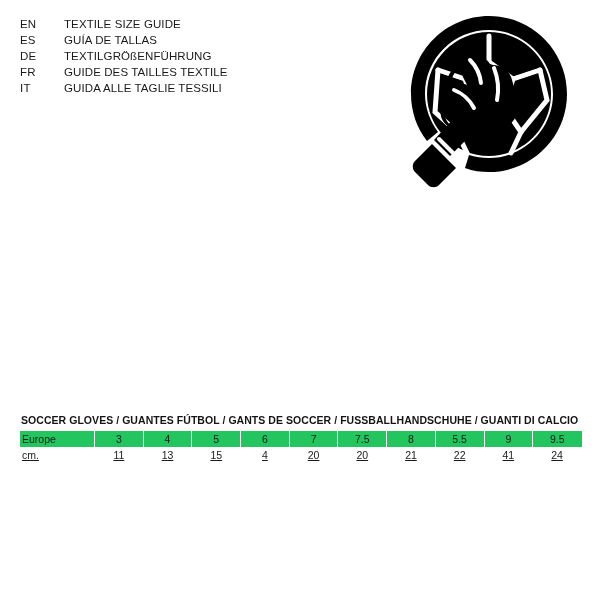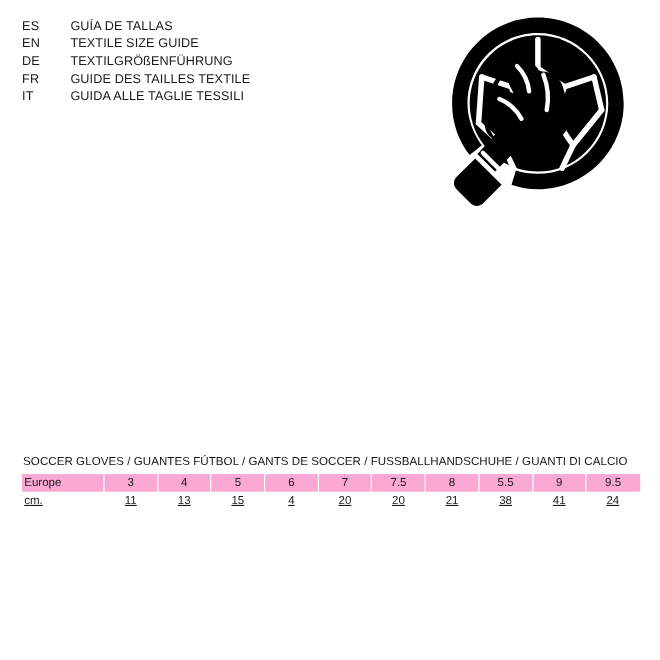--- a/index.html
+++ b/index.html
@@ -59,28 +59,29 @@
     left: 20px;
     top: 414px;
     width: 562px;
   }
   .table-title {
     font-size: 10.5px;
     letter-spacing: 0.05px;
     color: #141414;
     padding: 0 0 5px 1px;
     white-space: nowrap;
+    font-weight: bold;
   }
   table.size-table {
     border-collapse: collapse;
     width: 562px;
     table-layout: fixed;
   }
   table.size-table tr.row-shaded {
-    background: #f9a8d4;
+    background: #22c55e;
   }
   table.size-table td {
     font-size: 10.5px;
     color: #1a1a1a;
     height: 16px;
     padding: 0;
     text-align: center;
     vertical-align: middle;
     border-right: 1px solid #ffffff;
   }
@@ -93,26 +94,26 @@
   table.size-table tr.row-plain td {
     border-right: 1px solid #ffffff;
     text-decoration: underline;
   }
 </style>
 </head>
 <body>
 
 <div class="legend">
   <div class="legend-row">
+    <span class="legend-code">EN</span>
+    <span class="legend-text">TEXTILE SIZE GUIDE</span>
+  </div>
+  <div class="legend-row">
     <span class="legend-code">ES</span>
     <span class="legend-text">GUÍA DE TALLAS</span>
-  </div>
-  <div class="legend-row">
-    <span class="legend-code">EN</span>
-    <span class="legend-text">TEXTILE SIZE GUIDE</span>
   </div>
   <div class="legend-row">
     <span class="legend-code">DE</span>
     <span class="legend-text">TEXTILGRÖßENFÜHRUNG</span>
   </div>
   <div class="legend-row">
     <span class="legend-code">FR</span>
     <span class="legend-text">GUIDE DES TAILLES TEXTILE</span>
   </div>
   <div class="legend-row">
@@ -180,19 +181,19 @@
       </tr>
       <tr class="row-plain">
         <td class="label-cell">cm.</td>
         <td>11</td>
         <td>13</td>
         <td>15</td>
         <td>4</td>
         <td>20</td>
         <td>20</td>
         <td>21</td>
-        <td>38</td>
+        <td>22</td>
         <td>41</td>
         <td>24</td>
       </tr>
     </tbody>
   </table>
 </div>
 
 </body></html>

